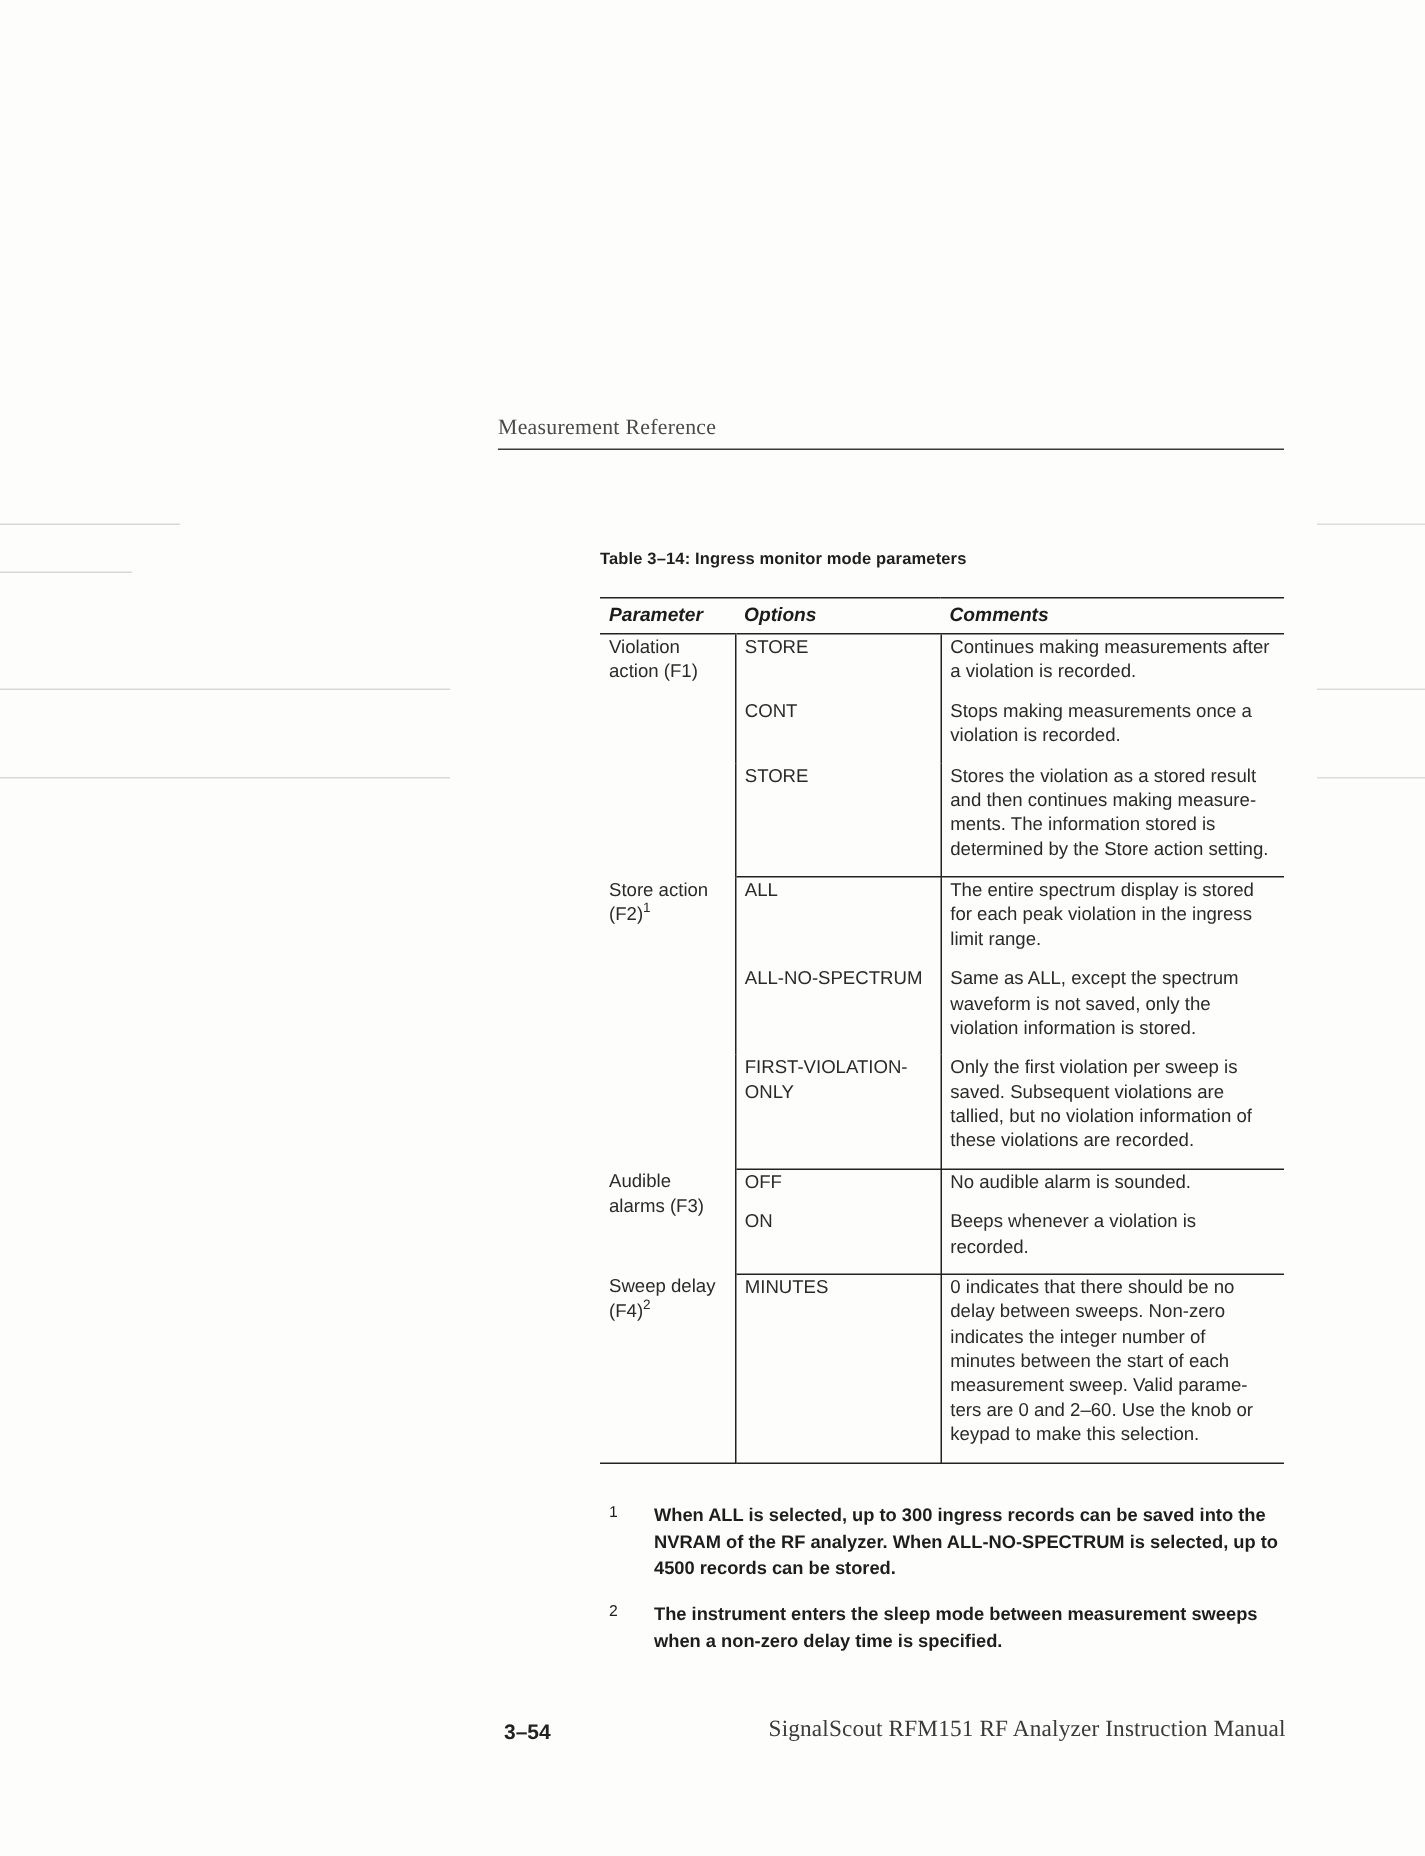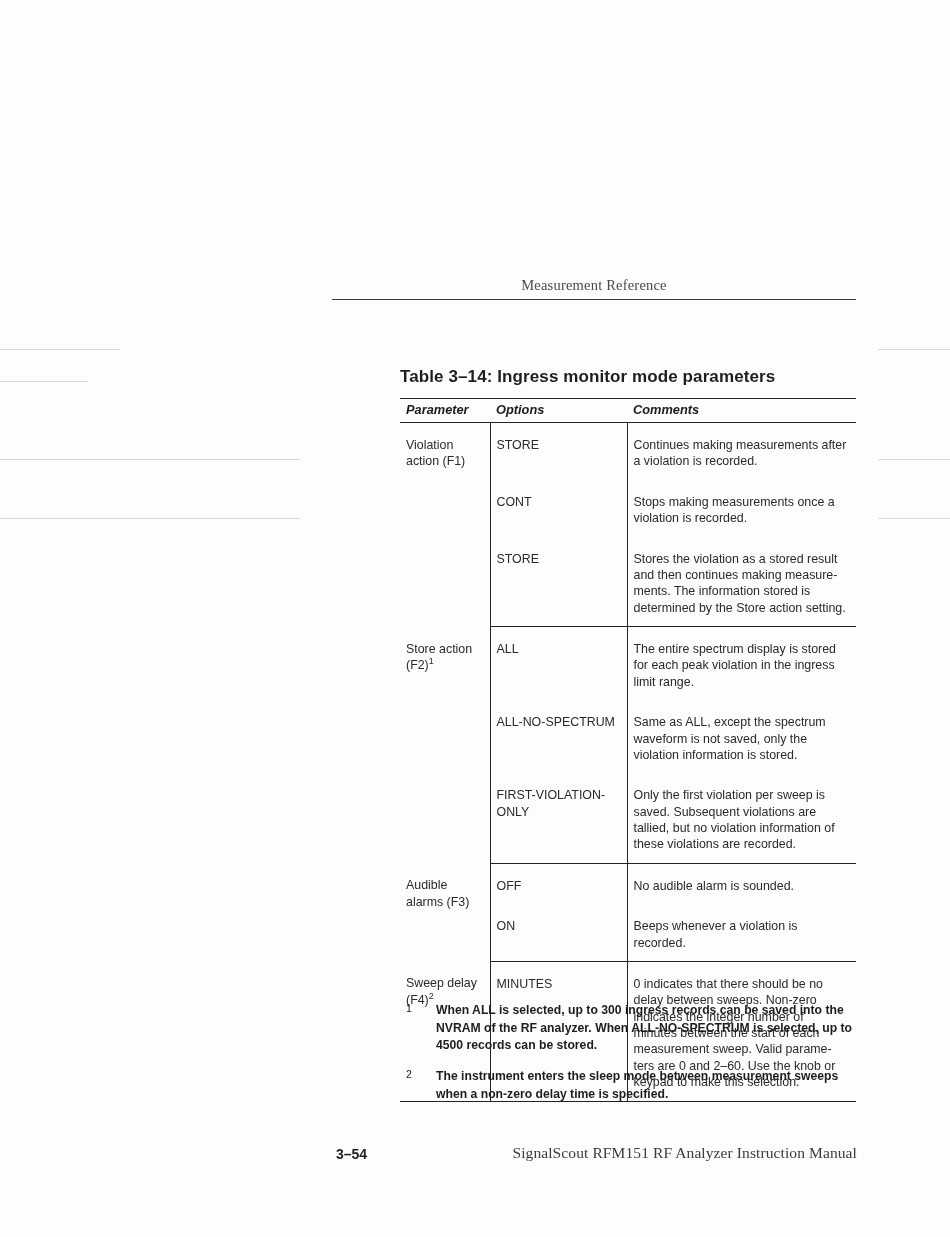--- a/index.html
+++ b/index.html
@@ -33,37 +33,36 @@
   
   .runhead {
     position: absolute;
     left: 332px;
     top: 277px;
     width: 524px;
     font-family: "Liberation Serif", serif;
     font-size: 14.5px;
     color: #4a4a4a;
     letter-spacing: 0.2px;
-    text-align: center;
   }
   .runhead-rule {
     position: absolute;
     left: 332px;
     top: 299px;
     width: 524px;
     height: 1px;
     background: #3a3a3a;
   }
 
   
   .table-caption {
     position: absolute;
     left: 400px;
     top: 367px;
-    font-size: 17px;
+    font-size: 11px;
     font-weight: bold;
     color: #1e1e1e;
     letter-spacing: 0.1px;
   }
 
   
   .tbl-wrap {
     position: absolute;
     left: 400px;
     top: 398px;
@@ -86,21 +85,21 @@
     font-size: 12.8px;
     color: #1c1c1c;
     padding: 3px 6px 5px 6px;
     border-top: 1.6px solid #222;
     border-bottom: 1.2px solid #222;
     vertical-align: top;
     font-style: italic;
   }
   table.params tbody td {
     vertical-align: top;
-    padding: 14px 8px 10px 6px;
+    padding: 0 8px 10px 6px;
     line-height: 1.32;
   }
   table.params td.colA {
     border-right: 1px solid #222;
     padding-left: 6px;
   }
   table.params td.colB {
     border-right: 1px solid #222;
   }
   table.params tr.grp-end > td {

